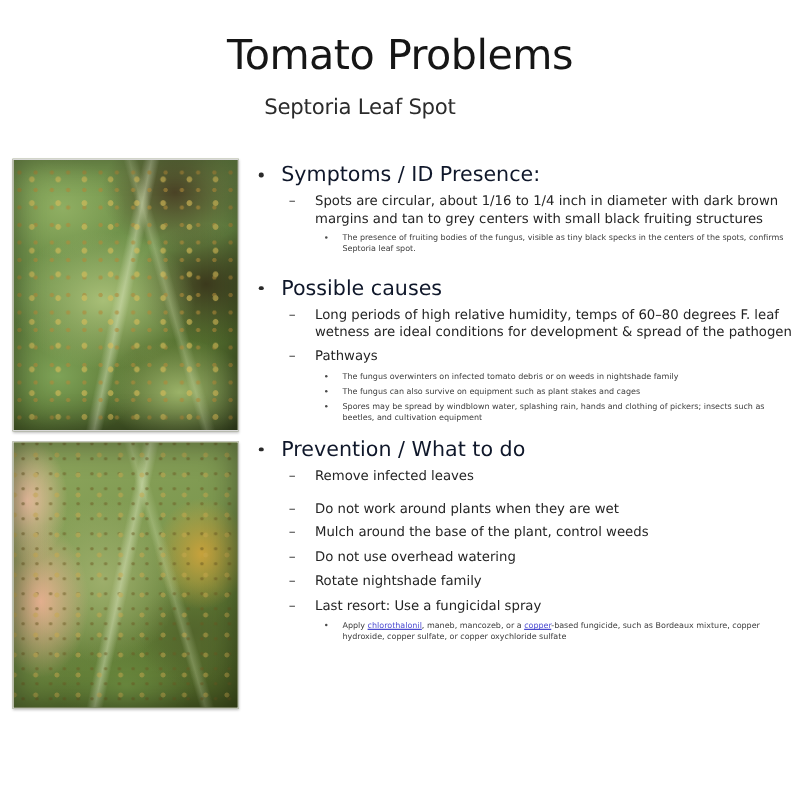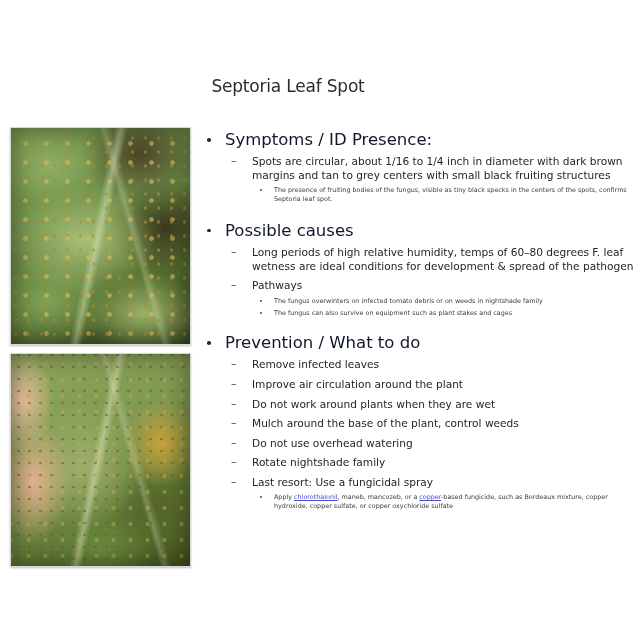--- a/index.html
+++ b/index.html
@@ -137,20 +137,21 @@
   .link{
     color:#4a4ad0;
     text-decoration:underline;
   }
 </style>
 </head>
 <body>
 
 <div class="slide">
 
+  <div class="title">Tomato Problems</div>
   <div class="subtitle">Septoria Leaf Spot</div>
 
   <div class="photo" id="photo-top">
     <div class="layer leafbg1"></div>
     <div class="layer vein"></div>
     <div class="layer spots-a"></div>
     <div class="layer vig"></div>
   </div>
 
   <div class="photo" id="photo-bottom">
@@ -174,28 +175,28 @@
     <div class="l1">Possible causes</div>
     <div class="gap-s"></div>
     <div class="l2">Long periods of high relative humidity, temps of 60–80 degrees F. leaf wetness are ideal conditions for development &amp; spread of the pathogen</div>
     <div class="gap-s"></div>
     <div class="l2">Pathways</div>
     <div class="gap-xs"></div>
     <div class="l3">The fungus overwinters on infected tomato debris or on weeds in nightshade family</div>
     <div class="gap-xs"></div>
     <div class="l3">The fungus can also survive on equipment such as plant stakes and cages</div>
     <div class="gap-xs"></div>
+    <div class="l3">Spores may be spread by windblown water, splashing rain, hands and clothing of pickers; insects such as beetles, and cultivation equipment</div>
 
     <div class="gap-l"></div>
 
     <div class="l1">Prevention / What to do</div>
     <div class="gap-s"></div>
     <div class="l2">Remove infected leaves</div>
     <div class="gap-s"></div>
-    <div class="l2">Improve air circulation around the plant</div>
     <div class="gap-s"></div>
     <div class="l2">Do not work around plants when they are wet</div>
     <div class="gap-s"></div>
     <div class="l2">Mulch around the base of the plant, control weeds</div>
     <div class="gap-s"></div>
     <div class="l2">Do not use overhead watering</div>
     <div class="gap-s"></div>
     <div class="l2">Rotate nightshade family</div>
     <div class="gap-s"></div>
     <div class="l2">Last resort:  Use a fungicidal spray</div>

